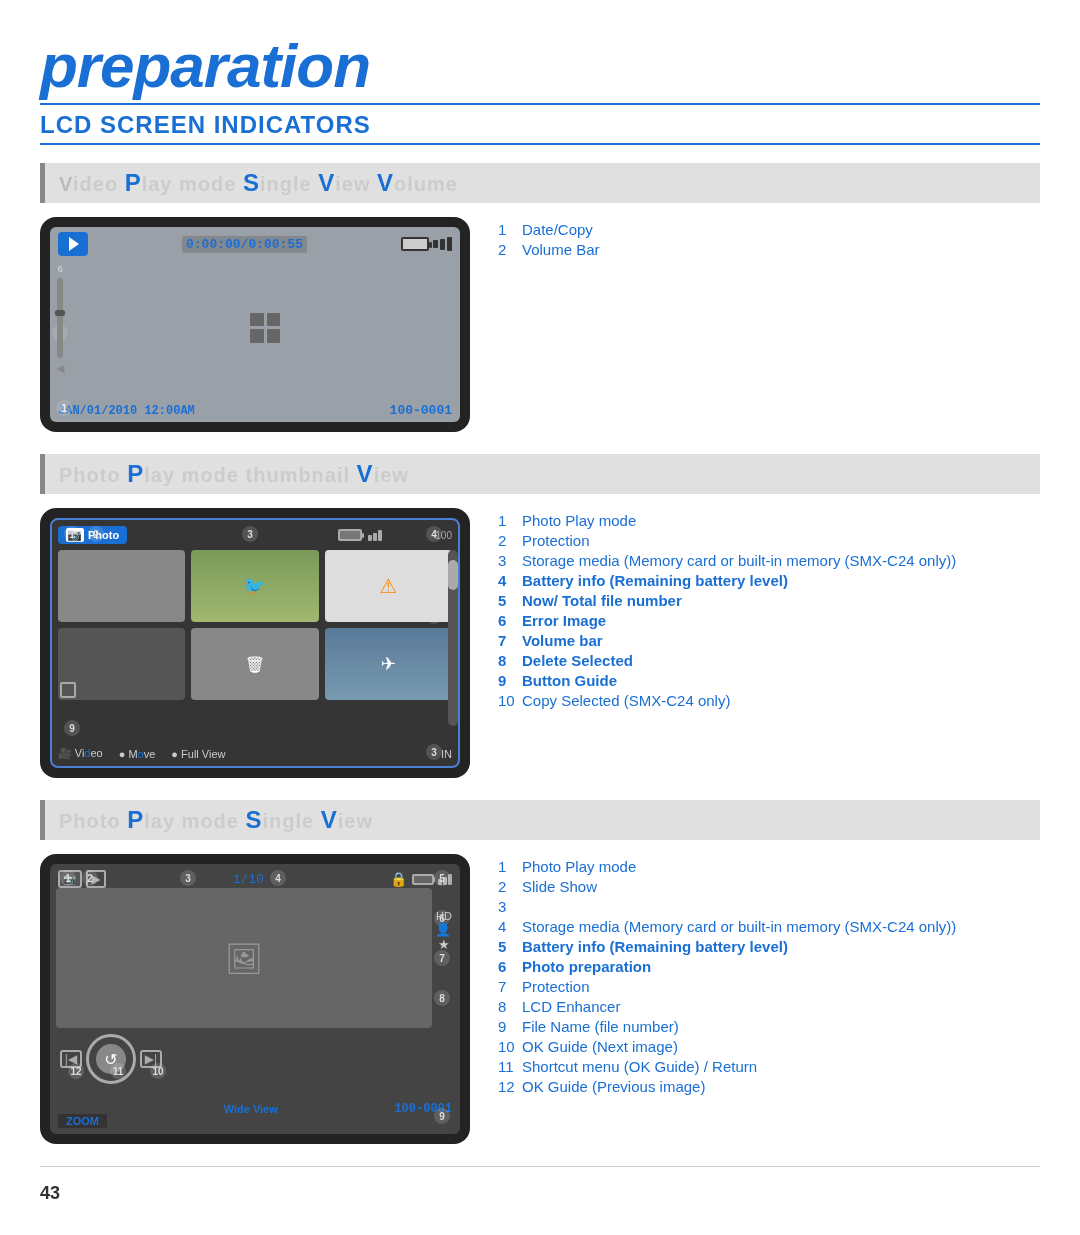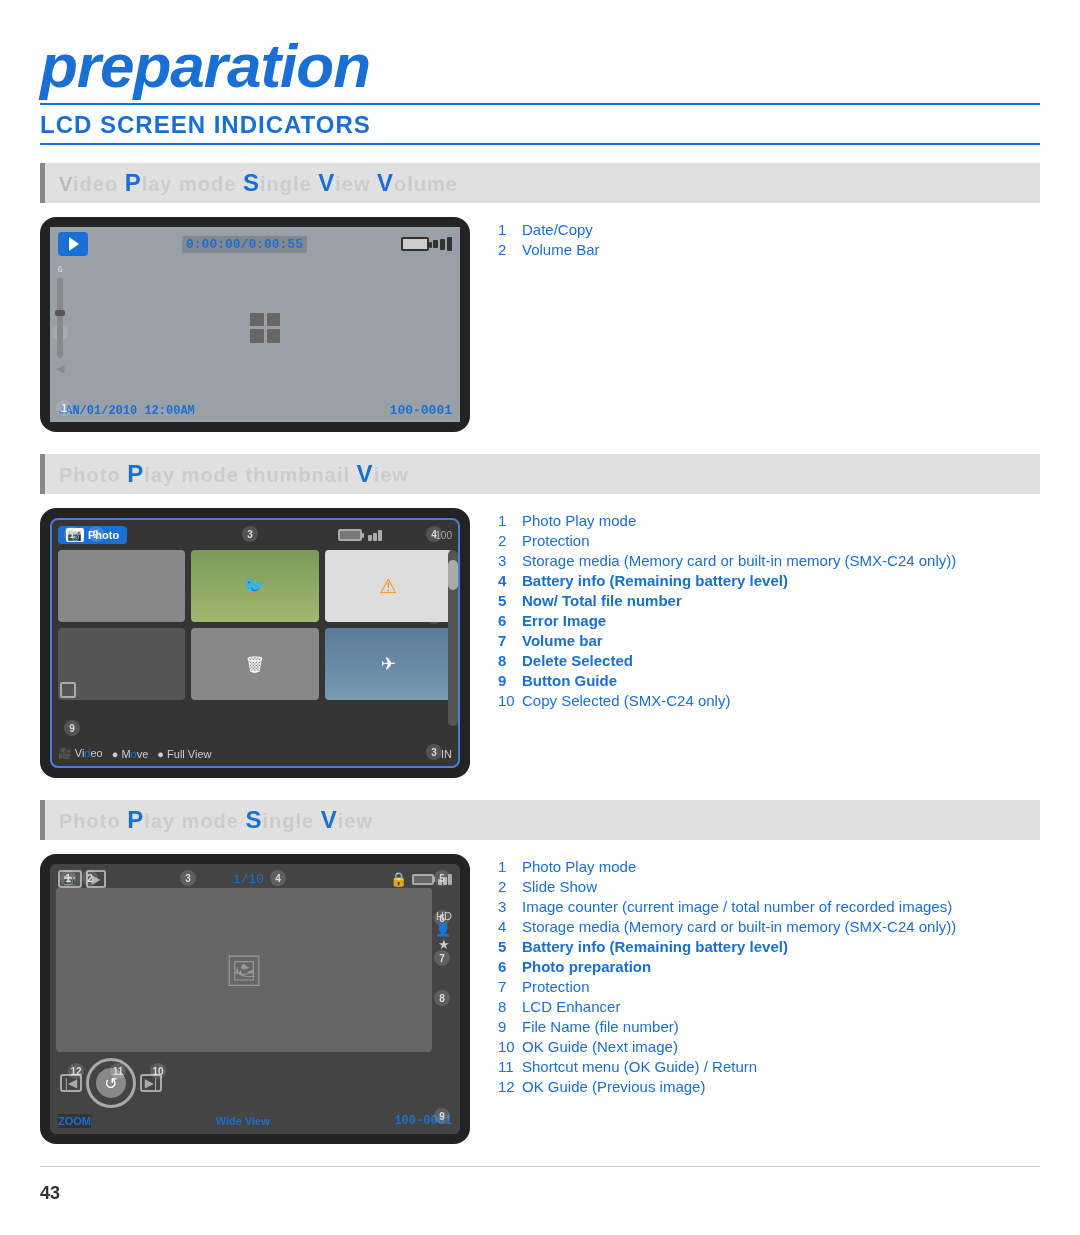--- a/index.html
+++ b/index.html
@@ -77,21 +77,21 @@
       border-radius: 16px;
       width: 430px;
       min-height: 215px;
       flex-shrink: 0;
       position: relative;
       padding: 0;
     }
     .vs-inner {
       background: #9aa0a8;
       margin: 10px;
-      border-radius: 0;
+      border-radius: 6px;
       height: 195px;
       position: relative;
       display: flex;
       flex-direction: column;
       justify-content: space-between;
     }
     .vs-topbar {
       display: flex;
       align-items: center;
       justify-content: space-between;
@@ -235,21 +235,21 @@
       position: absolute; right: 0; top: 30px; bottom: 40px;
       width: 10px; background: #555; border-radius: 5px;
     }
     .pt-scrollbar-thumb {
       width: 10px; height: 30px; background: #aaa; border-radius: 5px; position: absolute; top: 10px;
     }
     .pt-bottombar {
       position: absolute; bottom: 6px; left: 6px; right: 6px;
       display: flex; align-items: center; justify-content: space-between;
     }
-    .pt-guide { color: #ccc; font-size: 11px; display: flex; gap: 9px; align-items: center; }
+    .pt-guide { color: #ccc; font-size: 11px; display: flex; gap: 16px; align-items: center; }
     .pt-storage-icon { color: #ccc; font-size: 11px; }
     .num-bubble {
       position: absolute;
       background: rgba(255,255,255,0.15);
       color: #ddd;
       font-size: 10px;
       border-radius: 50%;
       width: 16px; height: 16px;
       display: flex; align-items: center; justify-content: center;
       font-weight: bold;
@@ -306,21 +306,21 @@
       width: 50px; height: 50px; border-radius: 50%; border: 3px solid #aaa;
       display: flex; align-items: center; justify-content: center;
     }
     .psv-circle-inner {
       width: 30px; height: 30px; border-radius: 50%; background: #888;
       display: flex; align-items: center; justify-content: center; color: #fff; font-size: 16px;
     }
     .psv-bottombar {
       display: flex; align-items: center; justify-content: space-between; padding: 0 8px 6px 8px;
     }
-    .psv-zoom { color: #1a6fd4; font-size: 11px; font-weight: bold; background: #333; padding: 1px 0; border-radius: 0; }
+    .psv-zoom { color: #1a6fd4; font-size: 11px; font-weight: bold; background: #333; padding: 1px 8px; border-radius: 0; margin-top: 24px; }
     .psv-view { color: #1a6fd4; font-size: 11px; font-weight: bold; }
     .psv-fileno2 { color: #1a6fd4; font-family: 'Courier New', monospace; font-size: 12px; font-weight: bold; }
 
     .divider-line {
       border: none; border-top: 1px solid #ccc; margin: 6px 0 16px 0;
     }
     .page-number {
       font-size: 18px; font-weight: bold; color: #333; margin-top: 10px;
     }
     .title-divider {
@@ -589,21 +589,20 @@
       <li>
         <span class="num">1</span>
         <span>Photo Play mode</span>
       </li>
       <li>
         <span class="num">2</span>
         <span>Slide Show</span>
       </li>
       <li>
         <span class="num">3</span>
-        <span>Image counter (current image / total number of recorded images)</span>
       </li>
       <li>
         <span class="num">4</span>
         <span>Storage media (Memory card or built-in memory (SMX-C24 only))</span>
       </li>
       <li class="bold-item">
         <span class="num"><strong>5</strong></span>
         <span><strong>Battery info (Remaining battery level)</strong></span>
       </li>
       <li class="bold-item">

